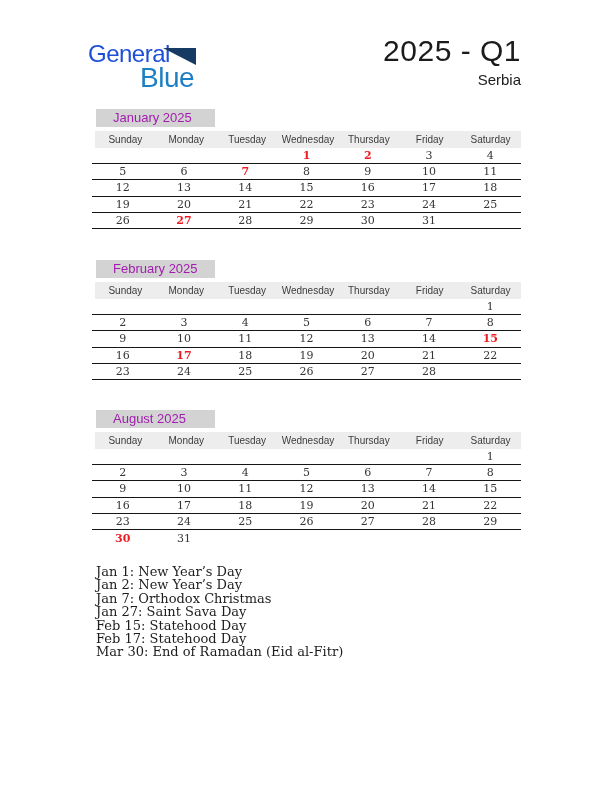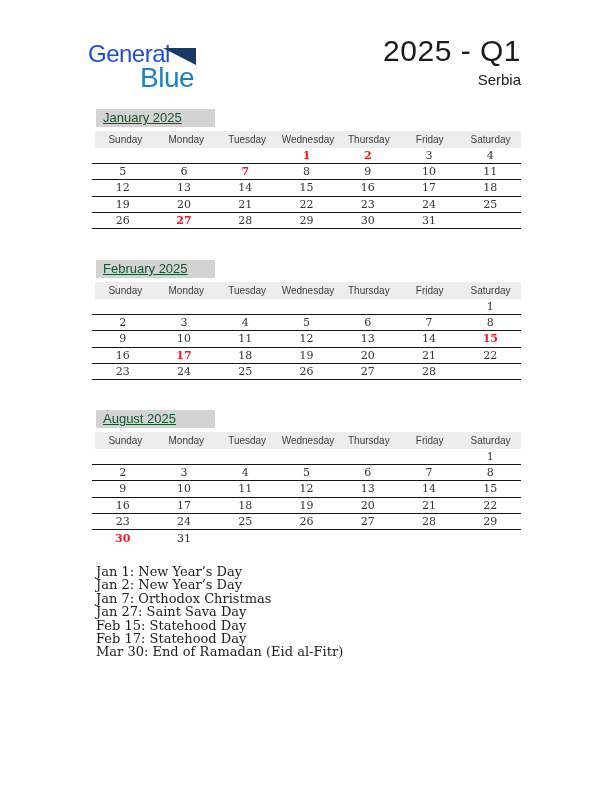--- a/index.html
+++ b/index.html
@@ -36,22 +36,22 @@
 
   
   .months{position:absolute;left:92px;top:0;width:429px;}
   .month-section{position:absolute;left:0;width:429px;}
   .month-section:nth-of-type(1){top:109px;}
   .month-section:nth-of-type(2){top:260px;}
   .month-section:nth-of-type(3){top:410px;}
 
   .month-bar{
     margin-left:4px;width:119px;height:18px;
-    background:#d3d3d3;color:#14532d;
-    font-size:13px;line-height:18px;padding-left:7px;text-decoration:underline;
+    background:#d3d3d3;color:#a21caf;
+    font-size:13px;line-height:18px;padding-left:17px;
   }
   .dow-band{
     margin-top:4px;margin-left:3px;width:426px;height:17px;
     background:#ededed;
     display:grid;grid-template-columns:repeat(7,1fr);
     align-items:center;text-align:center;
     font-size:10px;color:#3c3c3c;
   }
   .week{
     display:grid;grid-template-columns:repeat(7,1fr);

